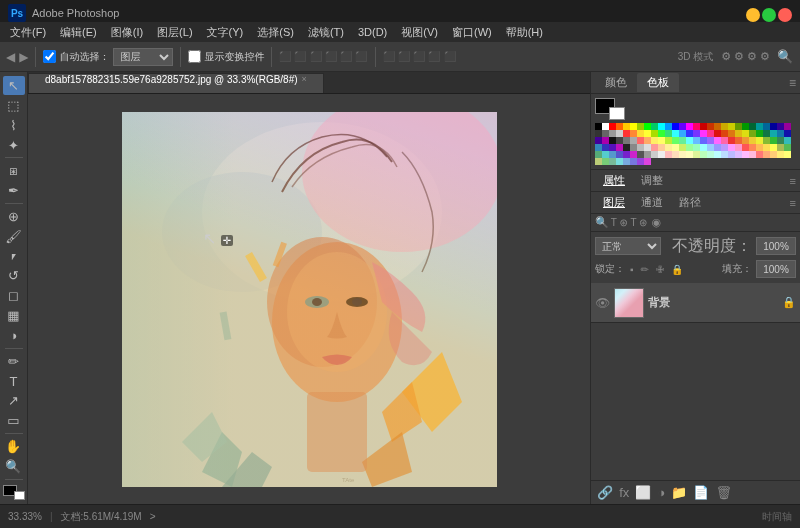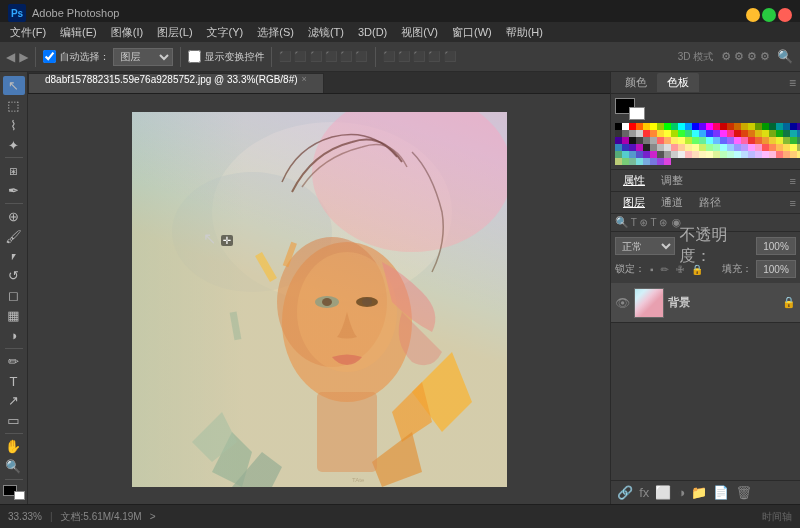--- a/index.html
+++ b/index.html
@@ -166,21 +166,21 @@
       position: absolute;
       inset: 0;
       background:
         linear-gradient(200deg, rgba(255,150,180,0.4) 0%, transparent 40%),
         linear-gradient(20deg, rgba(255,180,80,0.4) 50%, transparent 90%),
         linear-gradient(90deg, rgba(100,200,220,0.3) 0%, transparent 30%);
     }
 
     
     #right-panel {
-      width: 190px;
+      width: 210px;
       background: #3c3c3c;
       border-left: 1px solid #2a2a2a;
       display: flex;
       flex-direction: column;
     }
 
     
     #color-panel {
       background: #3c3c3c;
       border-bottom: 1px solid #2a2a2a;

